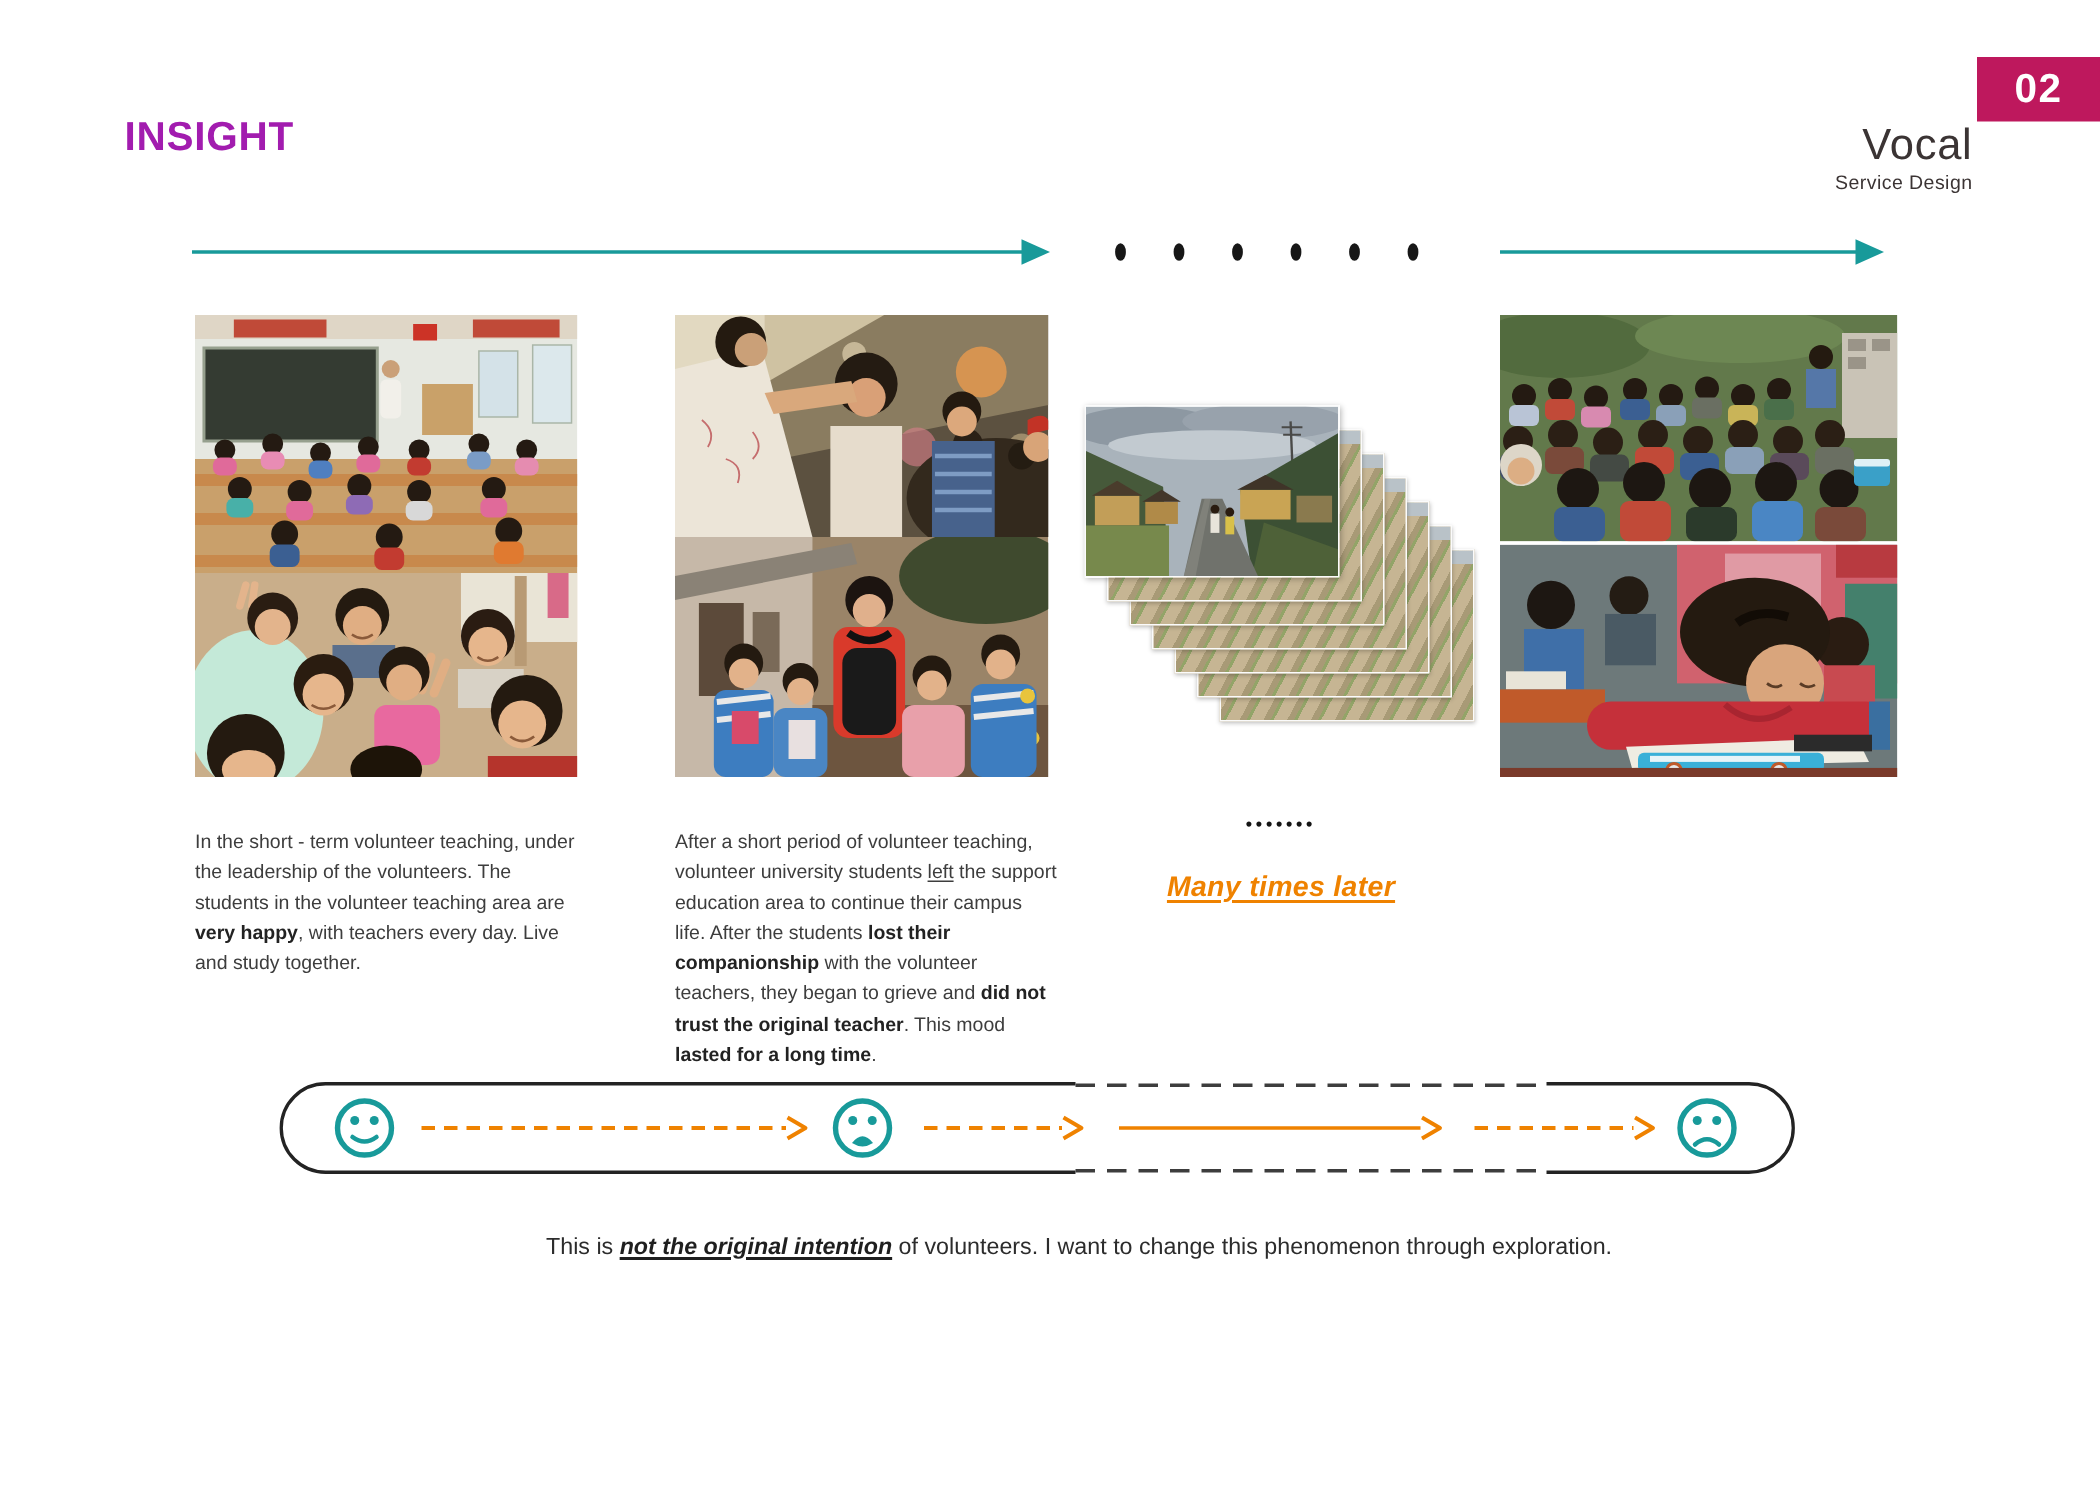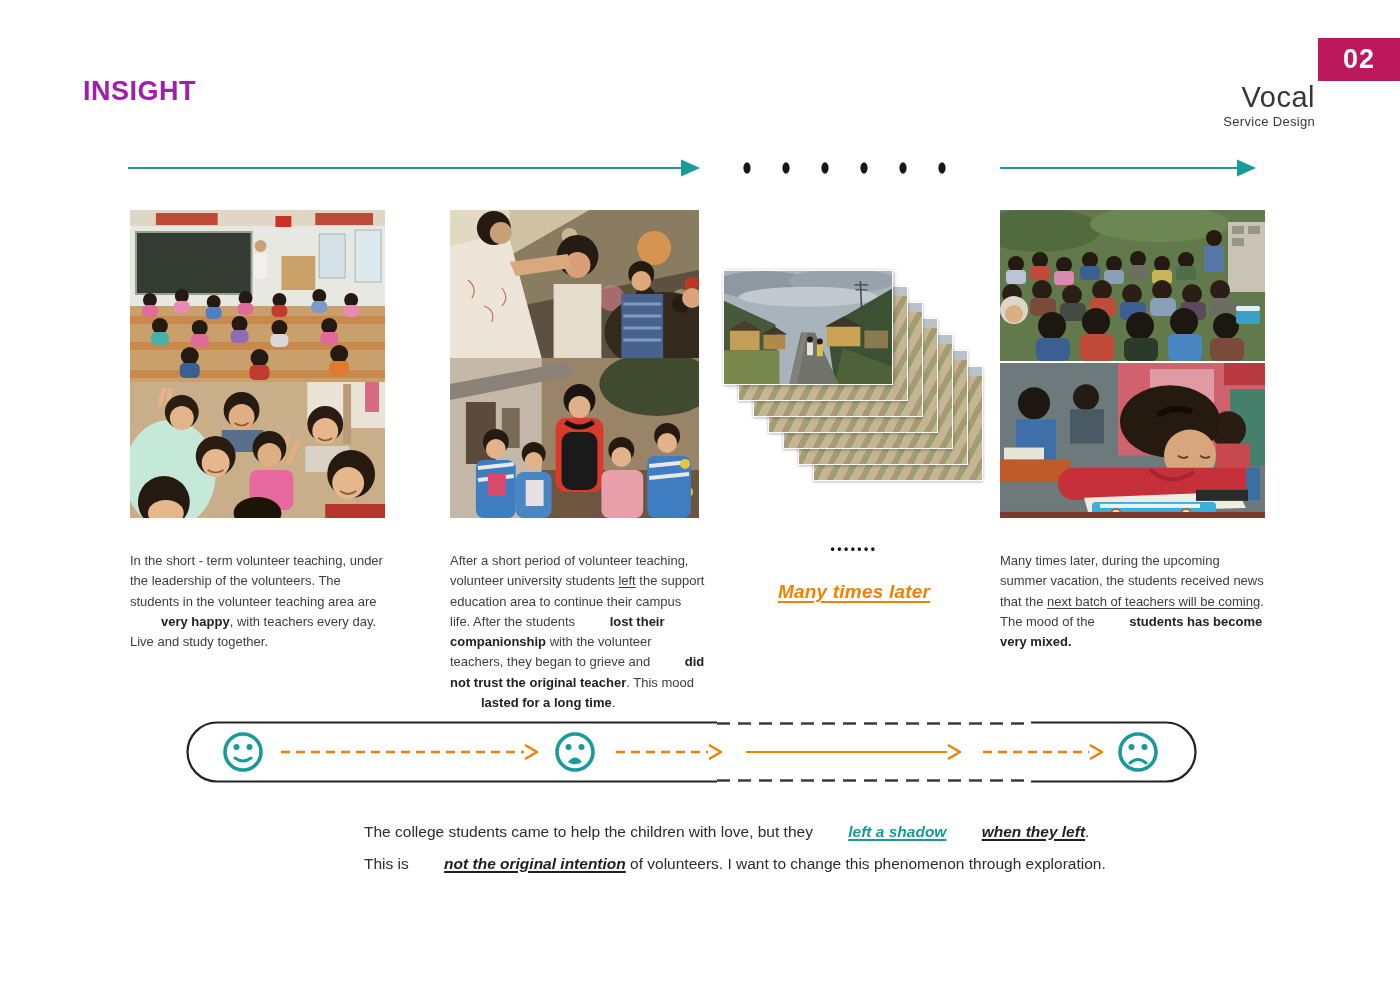--- a/index.html
+++ b/index.html
@@ -31,21 +31,21 @@
         linear-gradient(180deg,#b9c2c8 0,#b9c2c8 9px,rgba(0,0,0,0) 9px),
         repeating-linear-gradient(118deg,#c6b593 0,#c6b593 8px,#a89a76 8px,#a89a76 12px,#93a468 12px,#93a468 14px);
       background-color:#c6b593;}
   .stack-front{position:absolute;left:0;top:0;width:168px;height:113px;border:1px solid #fbfbfb;
       box-shadow:1px 1px 4px rgba(0,0,0,.3);z-index:9;overflow:hidden;}
   .stack-front svg{display:block;width:100%;height:100%;}
 
   
   .para{position:absolute;font-size:13px;line-height:1.56;color:#3d3d3d;}
   .para .u,.sum .u{text-decoration:underline;text-underline-offset:2px;}
-  .b{font-weight:700;color:#222;margin-left:31px;}
+  .b{font-weight:700;color:#222;}
   .i{font-style:italic;}
   .u{text-decoration:underline;}
 
   
   .stage3{position:absolute;left:723px;top:542px;width:262px;text-align:center;}
   .dots-small{font-size:12px;letter-spacing:2.5px;color:#141414;font-weight:700;}
   .mtl{display:inline-block;margin-top:25px;color:#ef8200;font-weight:700;font-style:italic;
        font-size:19px;text-decoration:underline;text-decoration-thickness:2px;
        text-underline-offset:3px;letter-spacing:.2px;}
 
@@ -400,21 +400,20 @@
       <rect x="0" y="148" width="265" height="6" fill="#7a3a2a"></rect>
     </svg>
   </div>
 
   <p class="para" style="left:130px;top:538px;width:258px;"><span>In the short - term volunteer teaching, under the leadership of the volunteers. The students in the volunteer teaching area are </span><span class="b">very happy</span><span>, with teachers every day. Live and study together.</span></p>
   <p class="para" style="left:450px;top:538px;width:255px;"><span>After a short period of volunteer teaching, volunteer university students </span><span class="u">left</span><span> the support education area to continue their campus life. After the students </span><span class="b">lost their companionship</span><span> with the volunteer teachers, they began to grieve and </span><span class="b">did not trust the original teacher</span><span>. This mood </span><span class="b">lasted for a long time</span><span>.</span></p>
   <div class="stage3">
     <div class="dots-small">•••••••</div>
     <span class="mtl">Many times later</span>
   </div>
-  <p class="para" style="left:1000px;top:538px;width:268px;"><span>Many times later, during the upcoming summer vacation, the students received news that the </span><span class="u">next batch of teachers will be coming</span><span>. The </span><span>mood of the </span><span class="b">students has become very mixed.</span></p>
 
   <svg class="band" viewBox="0 0 1011 62">
     <rect x="1.5" y="1.5" width="1008" height="59" rx="29.5" fill="#ffffff" stroke="#232323" stroke-width="2.2"></rect>
     <rect x="531" y="0" width="314" height="4" fill="#ffffff"></rect>
     <rect x="531" y="58" width="314" height="4" fill="#ffffff"></rect>
     <line x1="531" y1="2.5" x2="845" y2="2.5" stroke="#3d3d3d" stroke-width="2.4" stroke-dasharray="13 8"></line>
     <line x1="531" y1="59.5" x2="845" y2="59.5" stroke="#3d3d3d" stroke-width="2.4" stroke-dasharray="13 8"></line>
 
     <g>
       <circle cx="57" cy="31" r="18" fill="none" stroke="#189a9a" stroke-width="3.6"></circle>
@@ -446,18 +445,17 @@
     </g>
     <g>
       <circle cx="952" cy="31" r="18" fill="none" stroke="#189a9a" stroke-width="3.6"></circle>
       <circle cx="945.5" cy="26" r="3" fill="#189a9a"></circle>
         <circle cx="958.5" cy="26" r="3" fill="#189a9a"></circle>
       <path d="M944,42 Q952,35 960,42" fill="none" stroke="#189a9a" stroke-width="3" stroke-linecap="round"></path>
     </g>
   </svg>
 
   <div class="sum">
-    <p class="sum-line"><span>The college students came to help the children with love, but they </span><span class="b i u" style="color: rgb(24, 154, 154);">left a shadow</span><span> </span><span class="b i u">when they left</span><span>.</span></p>
     <p class="sum-line"><span>This is </span><span class="b i u">not the original intention</span><span> of volunteers. I want to change this phenomenon through exploration.</span></p>
   </div>
 
 
 </div>
 
 </body></html>

